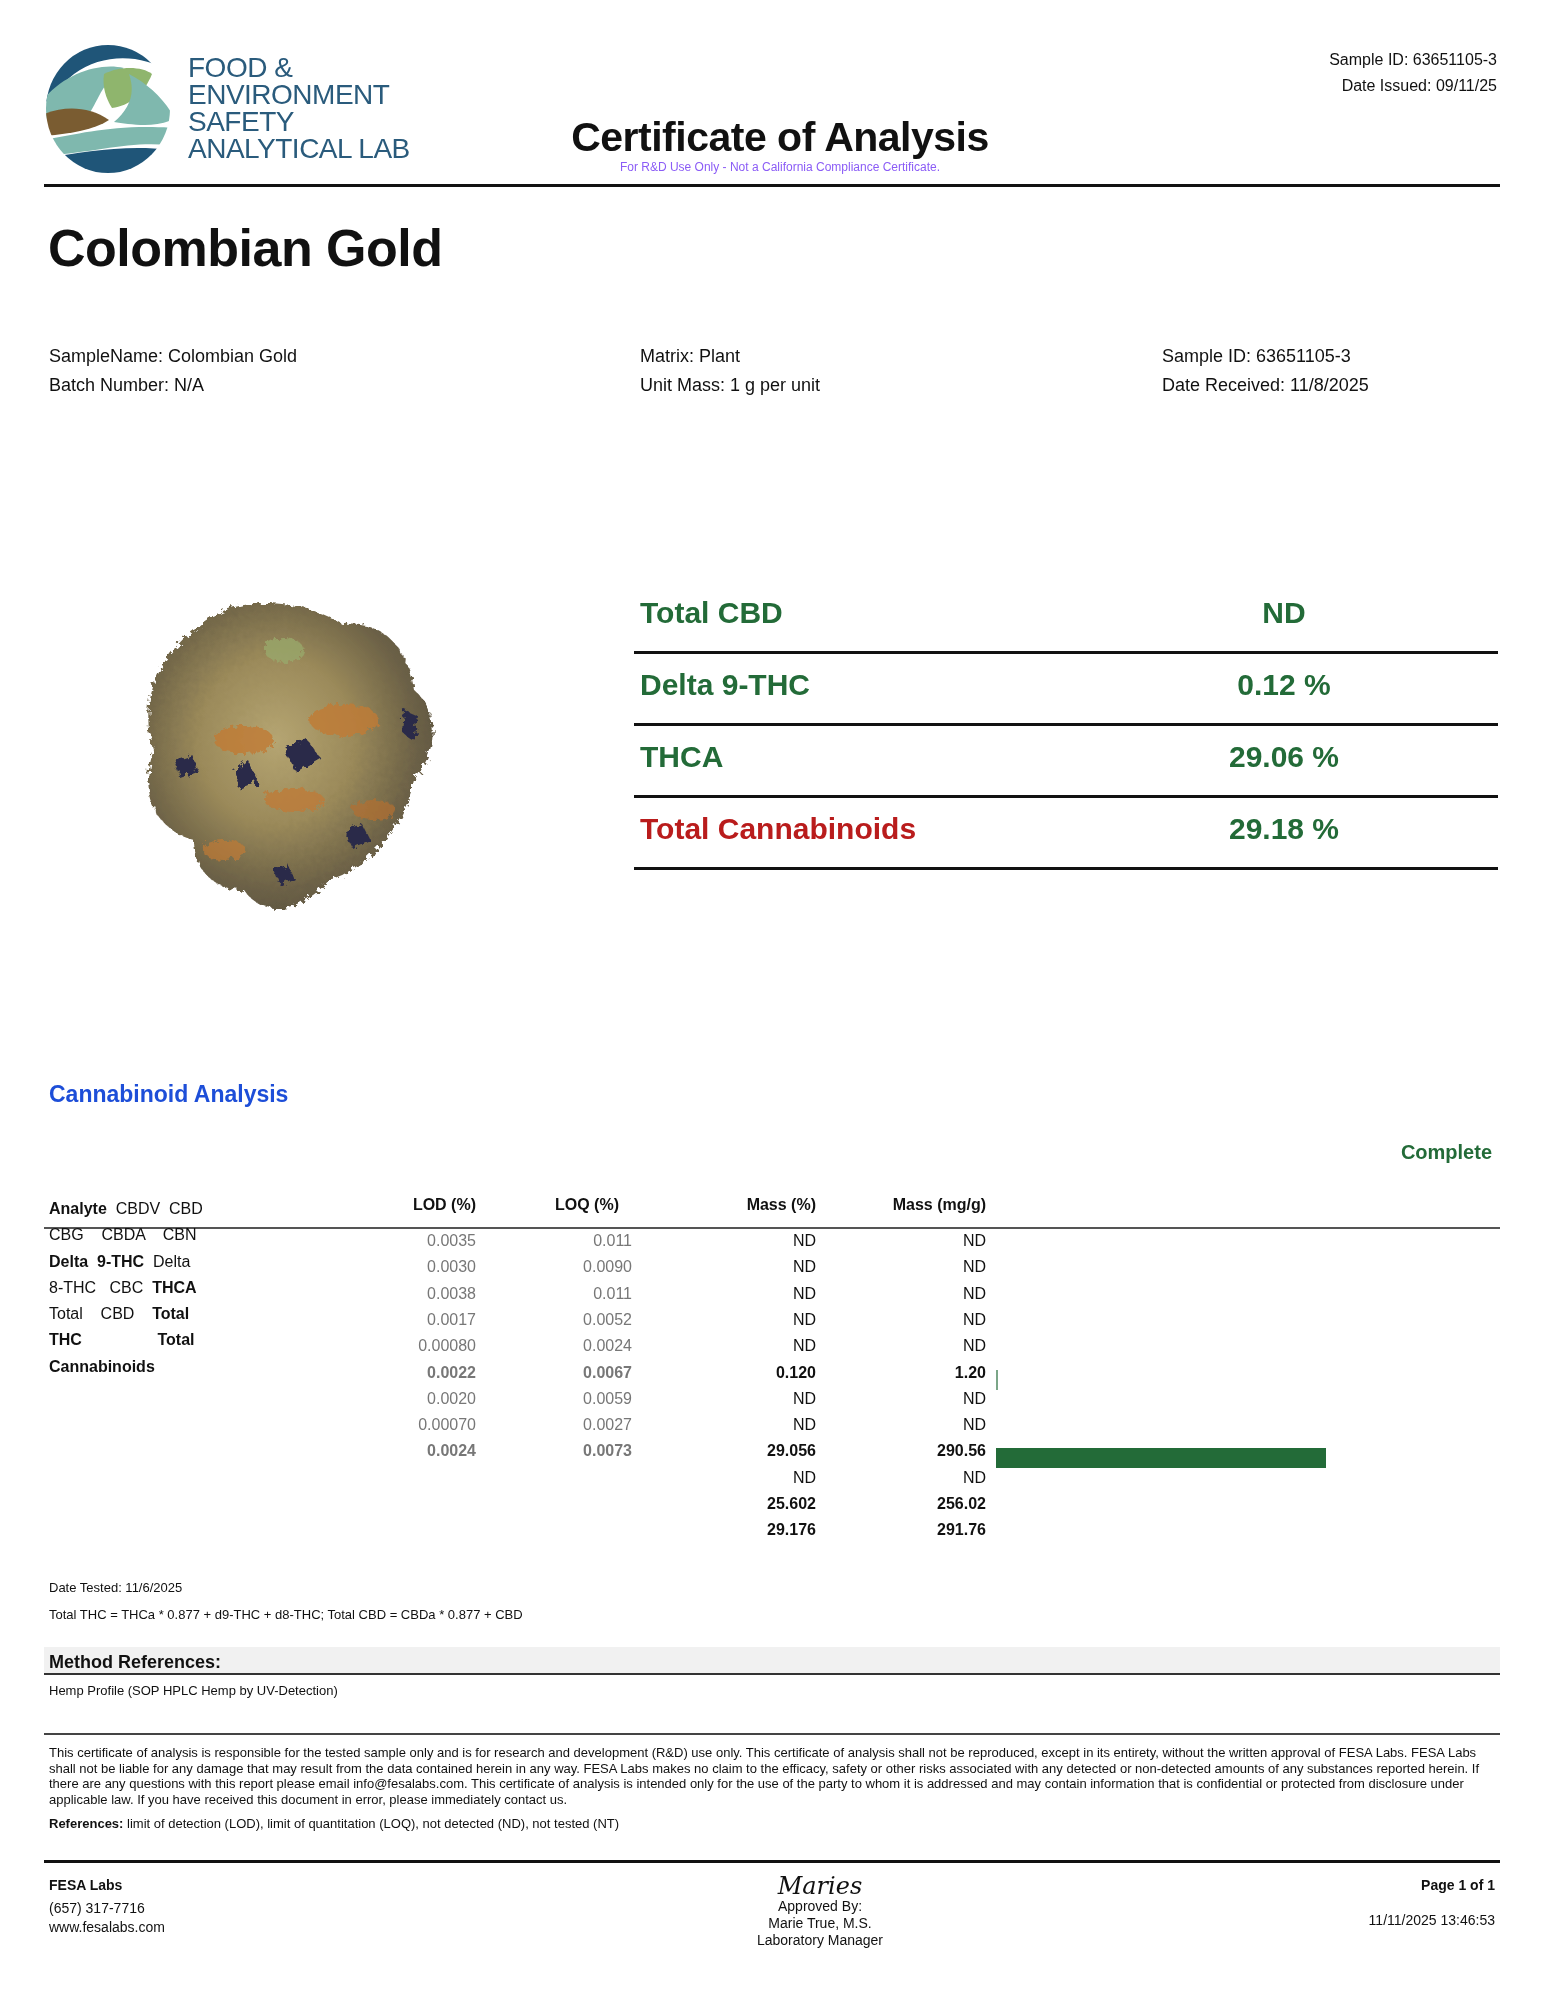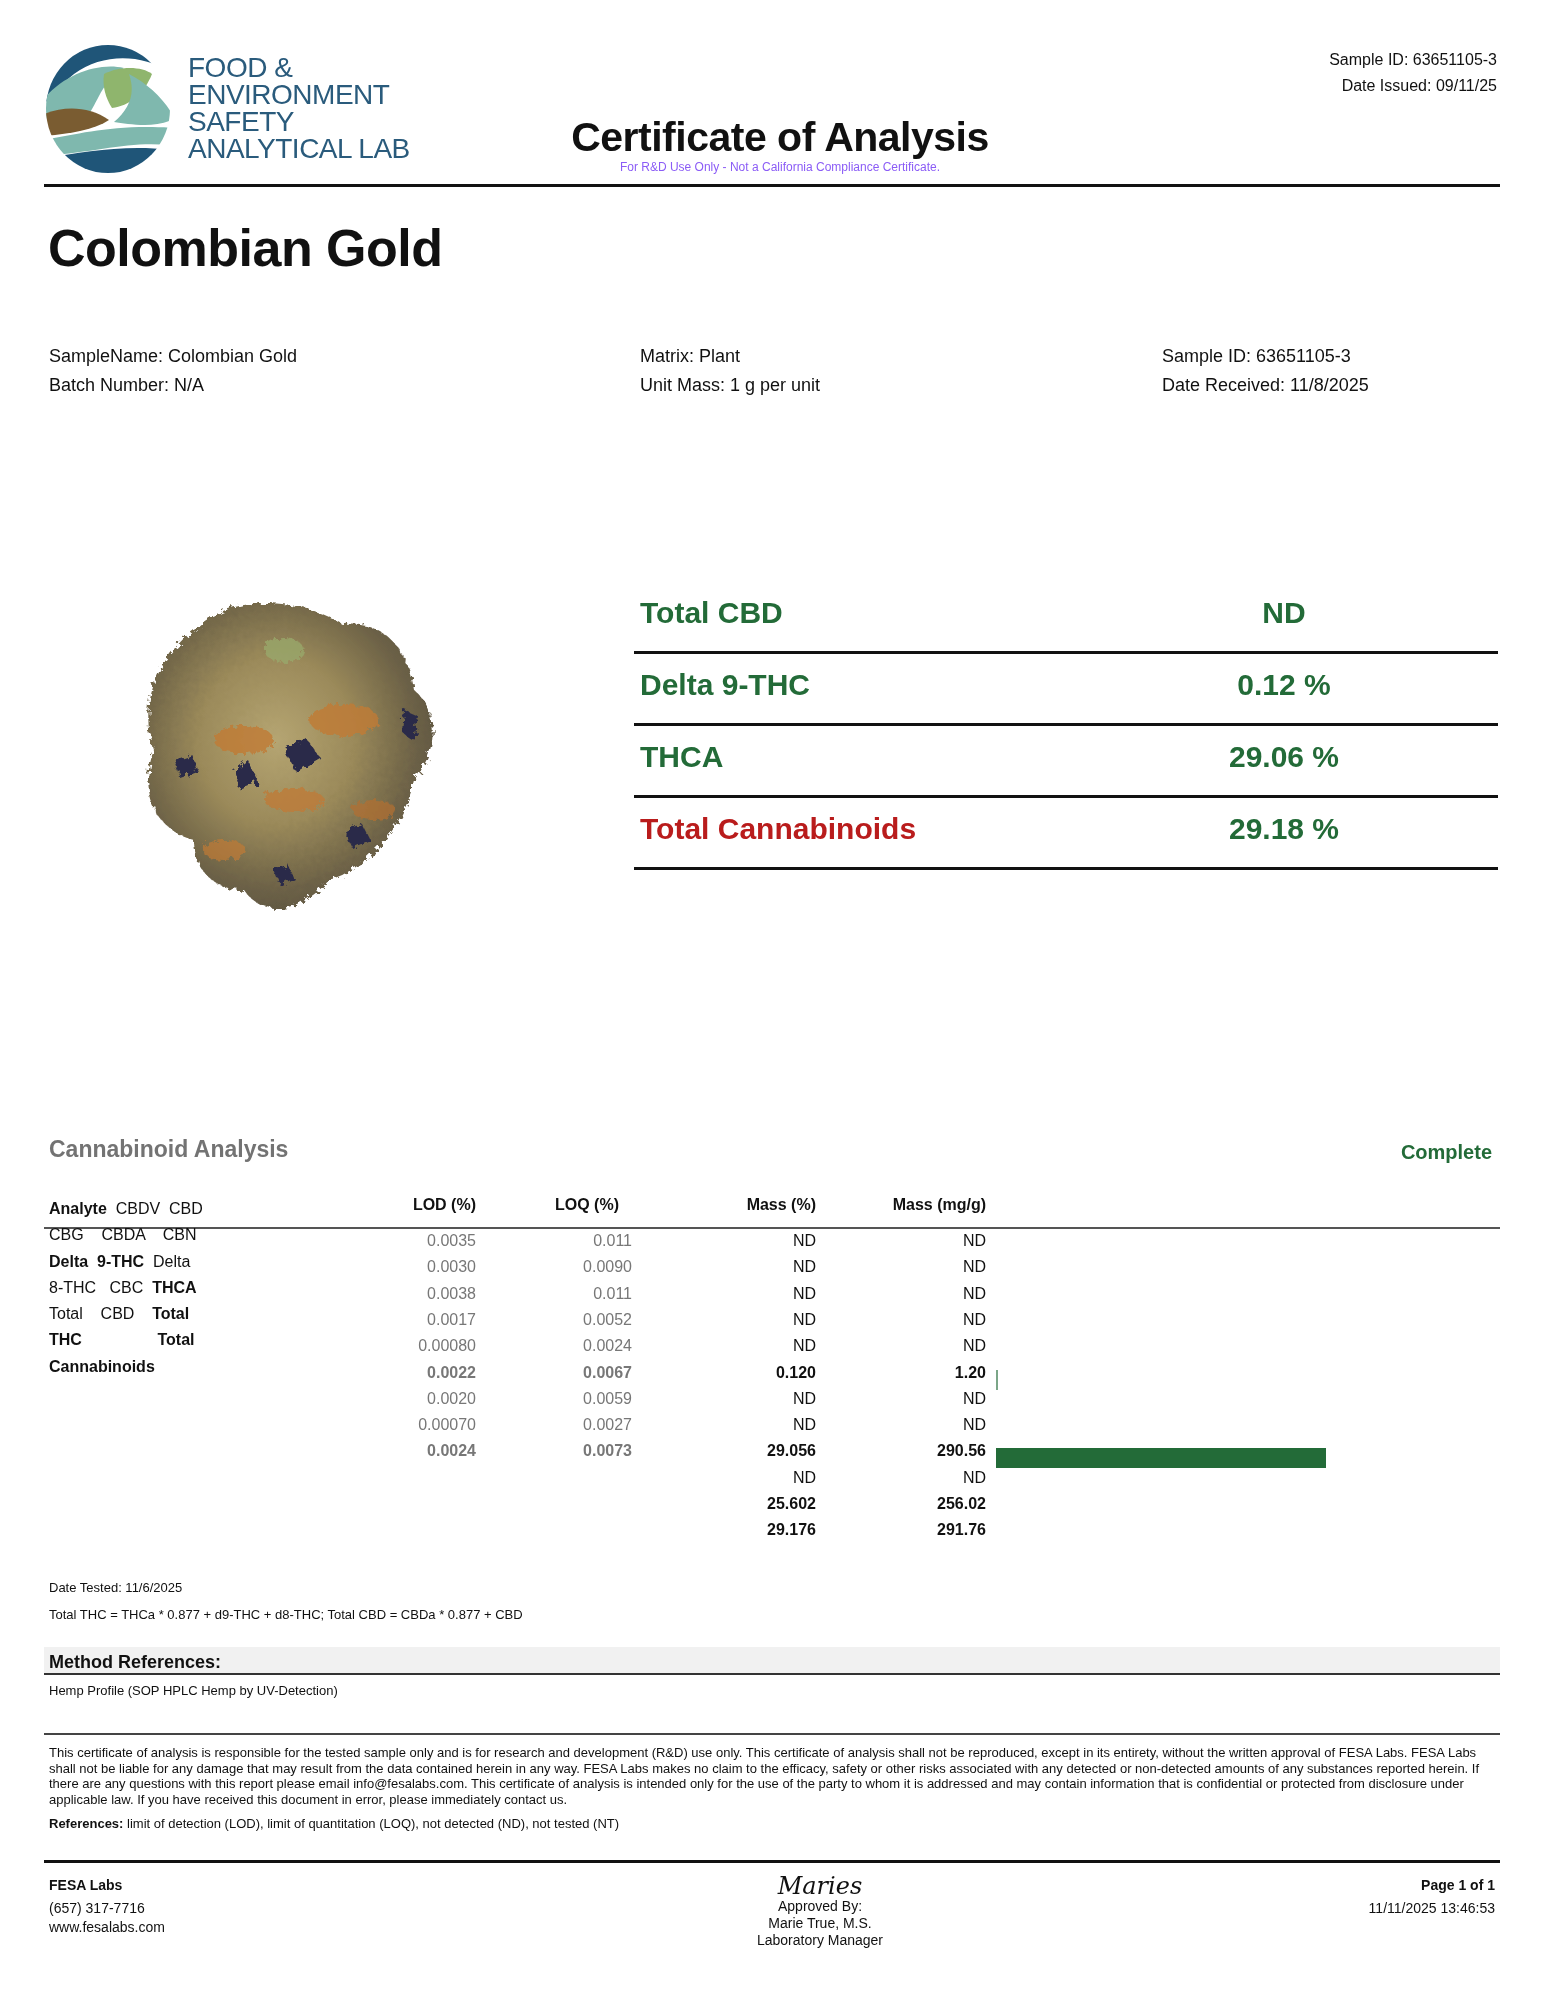--- a/index.html
+++ b/index.html
@@ -26,21 +26,21 @@
   .product-img { left: 44px; top: 450px; width: 470px; height: 560px; }
 
   
   .summary { left: 634px; top: 582px; width: 864px; }
   .sum-row { position: relative; height: 72px; border-bottom: 3px solid #111; }
   .sum-label { position: absolute; left: 6px; top: 14px; font-size: 30px; font-weight: bold; color: #236b38; }
   .sum-label.black { color: #b91c1c; }
   .sum-val { position: absolute; left: 520px; width: 260px; top: 14px; text-align: center; font-size: 30px; font-weight: bold; color: #236b38; }
 
   
-  .section-title { left: 49px; top: 1136px; font-size: 23px; font-weight: bold; color: #737373; }
+  .section-title { left: 49px; top: 1081px; font-size: 23px; font-weight: bold; color: #1d4ed8; }
   .complete { right: 53px; top: 1141px; font-size: 20px; font-weight: bold; color: #236b38; }
 
   .tbl-head { top: 1196px; font-size: 16px; font-weight: bold; }
   .tbl-rule { left: 44px; top: 1227px; width: 1456px; height: 2px; background: #555; }
   .rows { top: 1228px; font-size: 16px; }
   .cell { position: absolute; height: 26px; line-height: 26px; }
   .num { text-align: right; }
   .grey { color: #777; }
   .b { font-weight: bold; }
   .analyte-col { left: 49px; top: 1196px; font-size: 16px; line-height: 26.3px; width: 160px; }
@@ -258,14 +258,14 @@
   <div>www.fesalabs.com</div>
 </div>
 <div class="abs foot-center">
   <div class="signature">Maries</div>
   <div>Approved By:</div>
   <div>Marie True, M.S.</div>
   <div>Laboratory Manager</div>
 </div>
 <div class="abs foot-right">
   <div class="b">Page 1 of 1</div>
-  <div style="margin-top:4px">11/11/2025 13:46:53</div>
+  <div style="margin-top:16px">11/11/2025 13:46:53</div>
 </div>
 
 </body></html>

